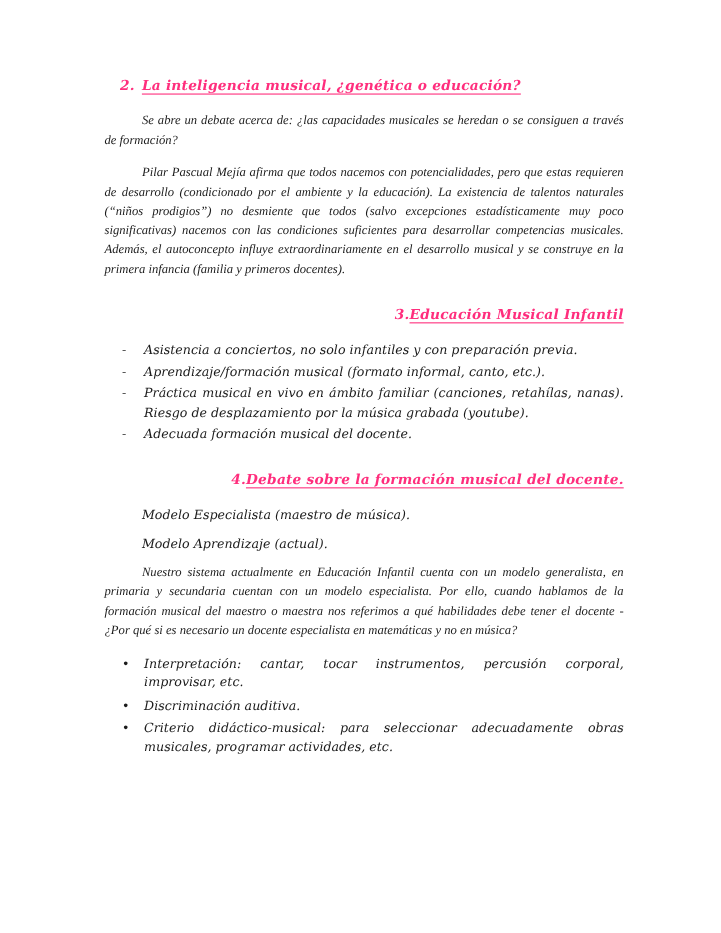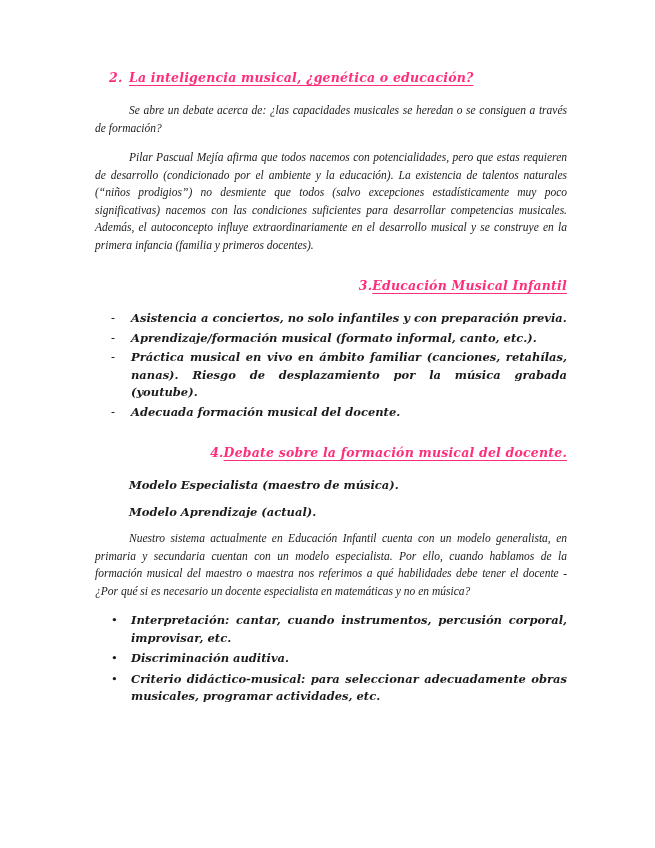--- a/index.html
+++ b/index.html
@@ -47,42 +47,40 @@
     text-align: justify;
     text-indent: 34px;
     margin: 0 0 12px 0;
     font-family: Liberation Serif, serif;
   }
   .line-item {
     font-size: 11.5px;
     line-height: 17.5px;
     margin: 0 0 9px 0;
     text-indent: 34px;
-    font-weight: bold;
   }
   .doc-list {
     list-style: none;
     margin: 2px 0 12px 0;
     padding: 0 0 0 16px;
   }
   .doc-list li {
     display: flex;
     align-items: flex-start;
     font-size: 11.5px;
     line-height: 17.5px;
     margin-bottom: 2px;
   }
   .doc-list .marker {
     flex: 0 0 20px;
     text-align: left;
   }
   .doc-list .item-text {
     flex: 1;
     text-align: justify;
-    font-weight: bold;
   }
   .bullet-list li { margin-bottom: 3px; }
 </style>
 </head>
 <body>
 
 <div class="page">
 
   <div class="section">
     <h2 class="heading"><span class="h-num">2.</span><span class="h-title">La inteligencia musical, ¿genética o educación?</span></h2>
@@ -113,21 +111,21 @@
   </div>
 
   <div class="section">
     <h2 class="heading spaced"><span class="h-num">4.</span><span class="h-title">Debate sobre la formación musical del docente.</span></h2>
     <p class="line-item">Modelo Especialista (maestro de música).</p>
     <p class="line-item">Modelo Aprendizaje (actual).</p>
     <p class="para">Nuestro sistema actualmente en Educación Infantil cuenta con un modelo generalista, en primaria y secundaria cuentan con un modelo especialista. Por ello, cuando hablamos de la formación musical del maestro o maestra nos referimos a qué habilidades debe tener el docente - ¿Por qué si es necesario un docente especialista en matemáticas y no en música?</p>
     <ul class="doc-list bullet-list">
       <li>
           <span class="marker">•</span>
-          <span class="item-text">Interpretación: cantar, cuando instrumentos, percusión corporal, improvisar, etc.</span>
+          <span class="item-text">Interpretación: cantar, tocar instrumentos, percusión corporal, improvisar, etc.</span>
         </li>
       <li>
           <span class="marker">•</span>
           <span class="item-text">Discriminación auditiva.</span>
         </li>
       <li>
           <span class="marker">•</span>
           <span class="item-text">Criterio didáctico-musical: para seleccionar adecuadamente obras musicales, programar actividades, etc.</span>
         </li>
     </ul>

